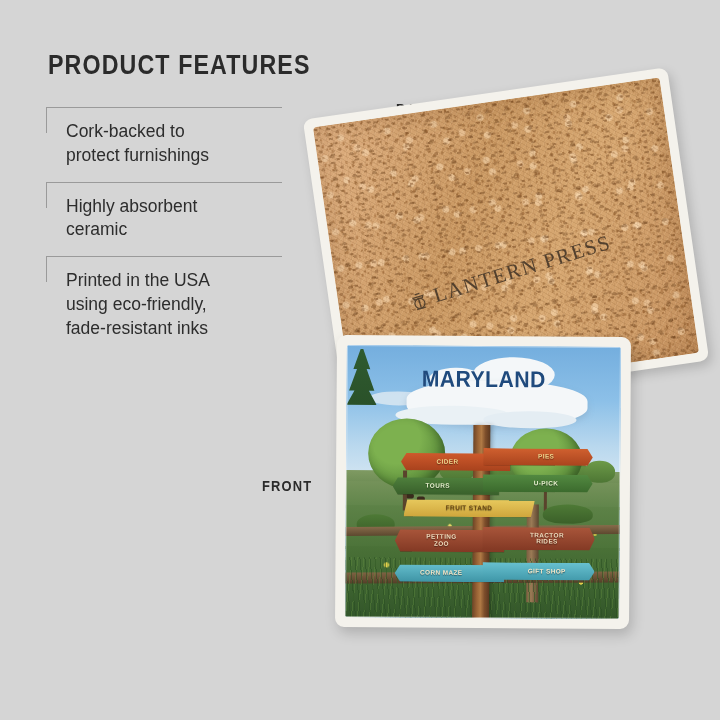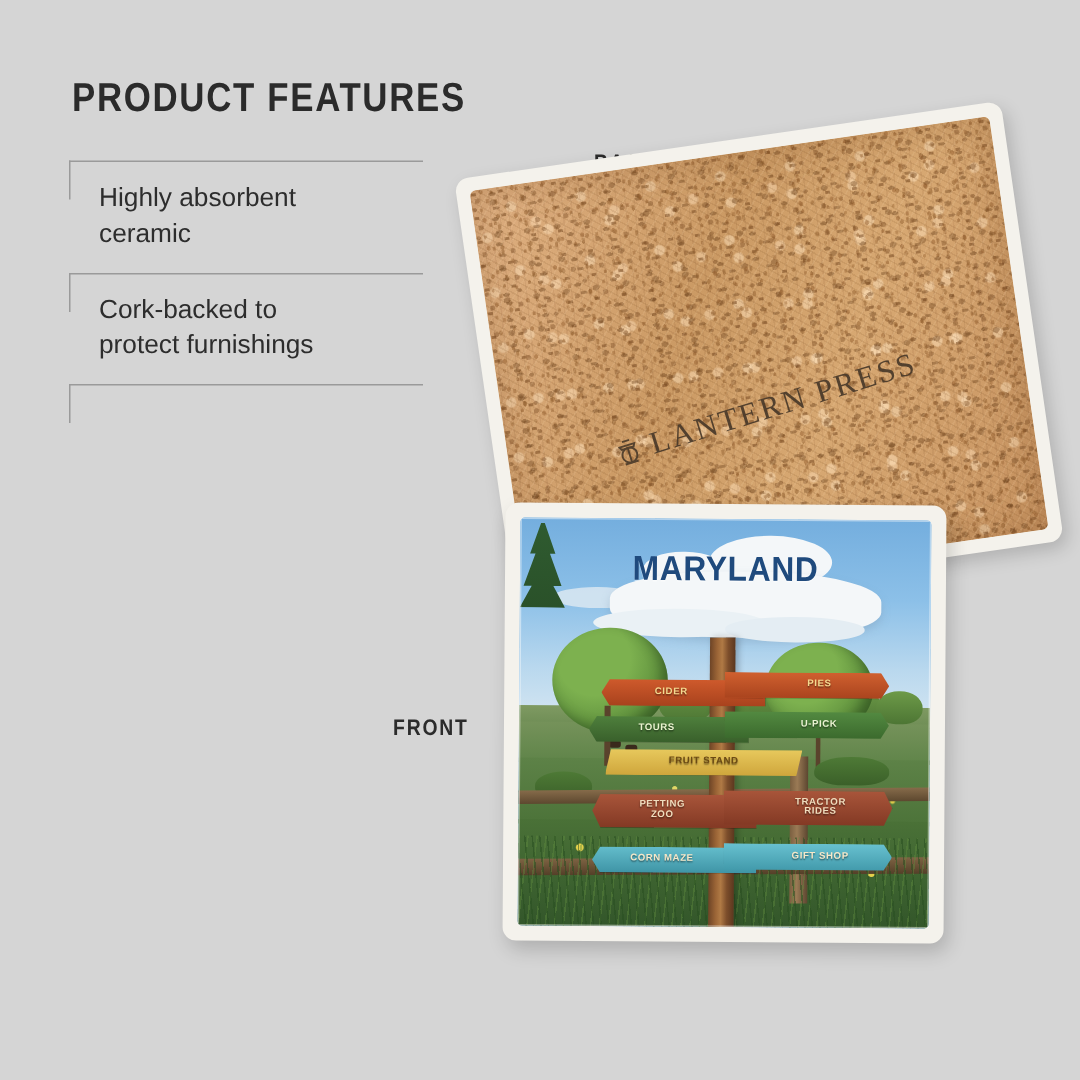--- a/index.html
+++ b/index.html
@@ -217,34 +217,37 @@
 <body>
 
 <div id="stage">
 
   <div id="features">
     <div id="features-title">PRODUCT FEATURES</div>
 
     <div class="feature">
       <div class="feature-rule"></div>
       <div class="feature-tick"></div>
-      <div class="feature-text">Highly absorbent
-ceramic</div>
+      <div class="feature-text">Cork-backed to
+protect furnishings</div>
     </div>
 
     <div class="feature">
       <div class="feature-rule"></div>
       <div class="feature-tick"></div>
-      <div class="feature-text">Cork-backed to
-protect furnishings</div>
+      <div class="feature-text">Highly absorbent
+ceramic</div>
     </div>
 
     <div class="feature">
       <div class="feature-rule"></div>
       <div class="feature-tick"></div>
+      <div class="feature-text">Printed in the USA
+using eco-friendly,
+fade-resistant inks</div>
     </div>
   </div>
 
   <div class="side-label" id="label-back">BACK</div>
   <div class="side-label" id="label-front">FRONT</div>
 
   <div id="coaster-back">
     <div class="tile"></div>
     <div class="cork">
       <div id="cork-grain"></div>

